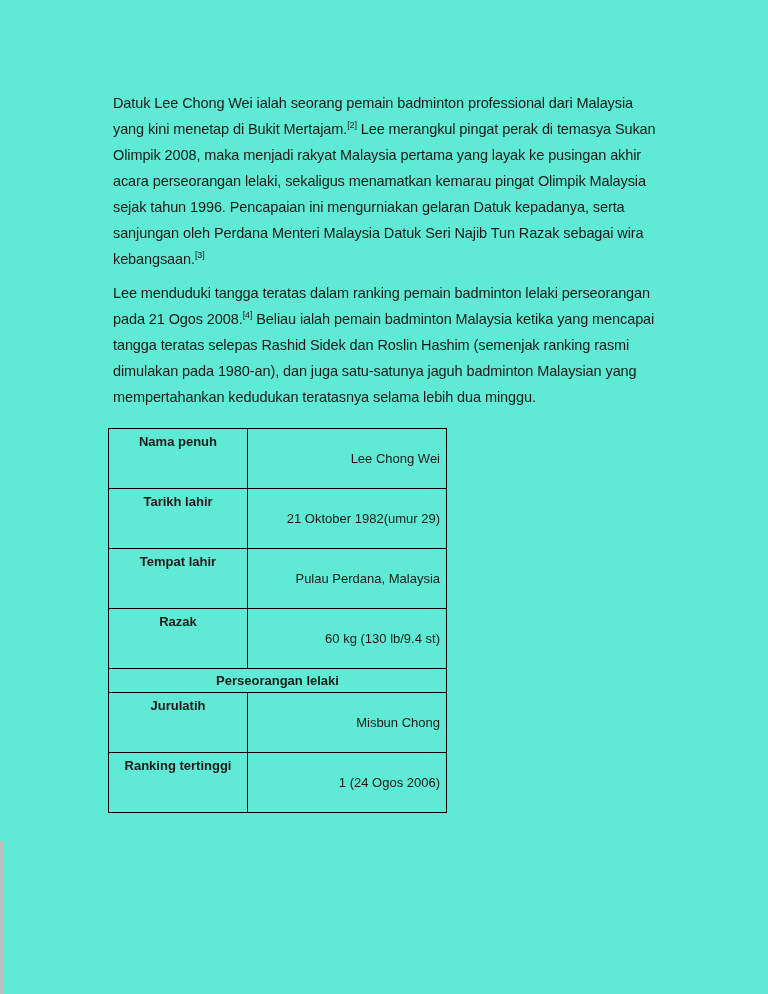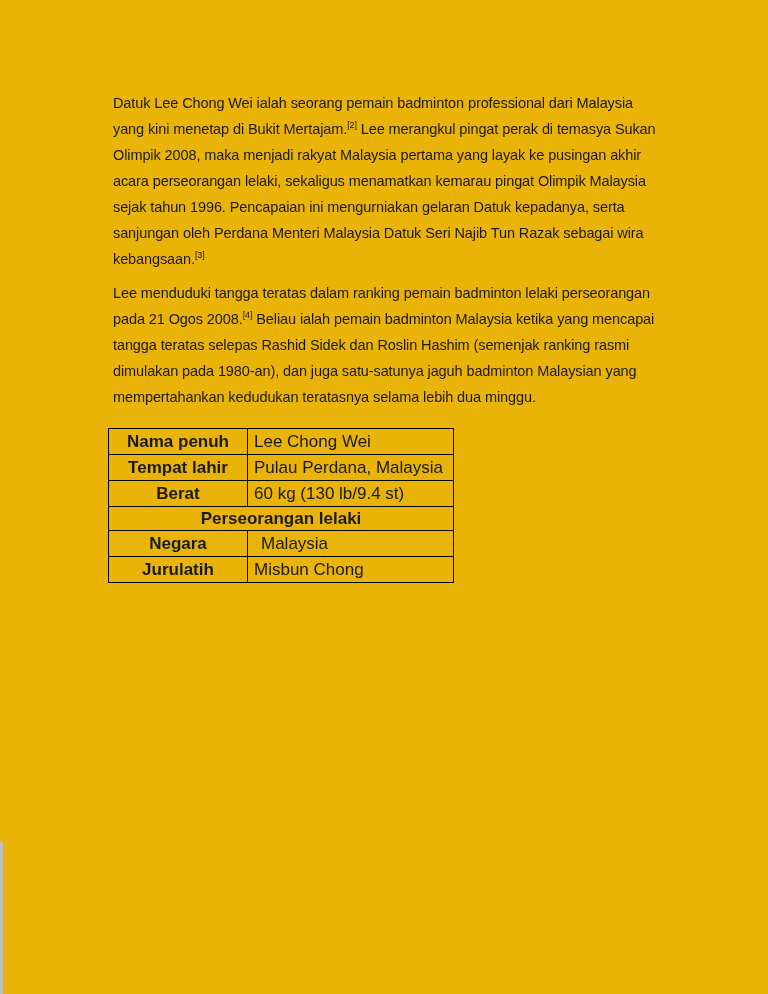--- a/index.html
+++ b/index.html
@@ -12,21 +12,21 @@
     height: 994px;
     font-family: "Liberation Sans", sans-serif;
     color: #1a1a1a;
     position: relative;
     overflow: hidden;
   }
   .page {
     position: relative;
     width: 768px;
     height: 994px;
-    background: #eab308;
+    background: #5eead4;
   }
   .content {
     position: absolute;
     left: 113px;
     top: 90px;
     width: 548px;
   }
   p.doc-para {
     font-size: 14.5px;
     line-height: 26px;
@@ -35,37 +35,37 @@
     text-align: left;
   }
   sup.ref {
     font-size: 9px;
     line-height: 0;
     vertical-align: super;
   }
   table.infobox {
     border-collapse: collapse;
     margin: 18px 0 0 -5px;
-    font-size: 17px;
+    font-size: 13px;
   }
   table.infobox td {
     border: 1px solid #000000;
     vertical-align: top;
     line-height: 19px;
   }
   td.label {
     width: 126px;
     padding: 3px 6px;
     font-weight: bold;
     text-align: center;
   }
   td.value {
     width: 186px;
-    padding: 3px 6px;
-    text-align: left;
+    padding: 20px 6px;
+    text-align: right;
   }
   td.value.indent {
     padding-left: 13px;
   }
   td.section {
     font-weight: bold;
     text-align: center;
     padding: 2px 18px;
   }
   .edge-artifact {
@@ -87,37 +87,41 @@
 
     <p class="doc-para"><span>Lee menduduki tangga teratas dalam ranking pemain badminton lelaki perseorangan pada 21 Ogos 2008.</span><sup class="ref">[4]</sup><span> Beliau ialah pemain badminton Malaysia ketika yang mencapai tangga teratas selepas Rashid Sidek dan Roslin Hashim (semenjak ranking rasmi dimulakan pada 1980-an), dan juga satu-satunya jaguh badminton Malaysian yang mempertahankan kedudukan teratasnya selama lebih dua minggu.</span></p>
 
     <table class="infobox">
       <tbody>
         <tr>
           <td class="label">Nama penuh</td>
           <td class="value">Lee Chong Wei</td>
         </tr>
         <tr>
+          <td class="label">Tarikh lahir</td>
+          <td class="value">21 Oktober 1982(umur 29)</td>
+        </tr>
+        <tr>
           <td class="label">Tempat lahir</td>
           <td class="value">Pulau Perdana, Malaysia</td>
         </tr>
         <tr>
-          <td class="label">Berat</td>
+          <td class="label">Razak</td>
           <td class="value">60 kg (130 lb/9.4 st)</td>
         </tr>
         <tr>
           <td class="section" colspan="2">Perseorangan lelaki</td>
         </tr>
         <tr>
-          <td class="label">Negara</td>
-          <td class="value indent">Malaysia</td>
+          <td class="label">Jurulatih</td>
+          <td class="value">Misbun Chong</td>
         </tr>
         <tr>
-          <td class="label">Jurulatih</td>
-          <td class="value">Misbun Chong</td>
+          <td class="label">Ranking tertinggi</td>
+          <td class="value">1 (24 Ogos 2006)</td>
         </tr>
       </tbody>
     </table>
 
   </div>
 
   <div class="edge-artifact"></div>
 </div>
 
 </body></html>

